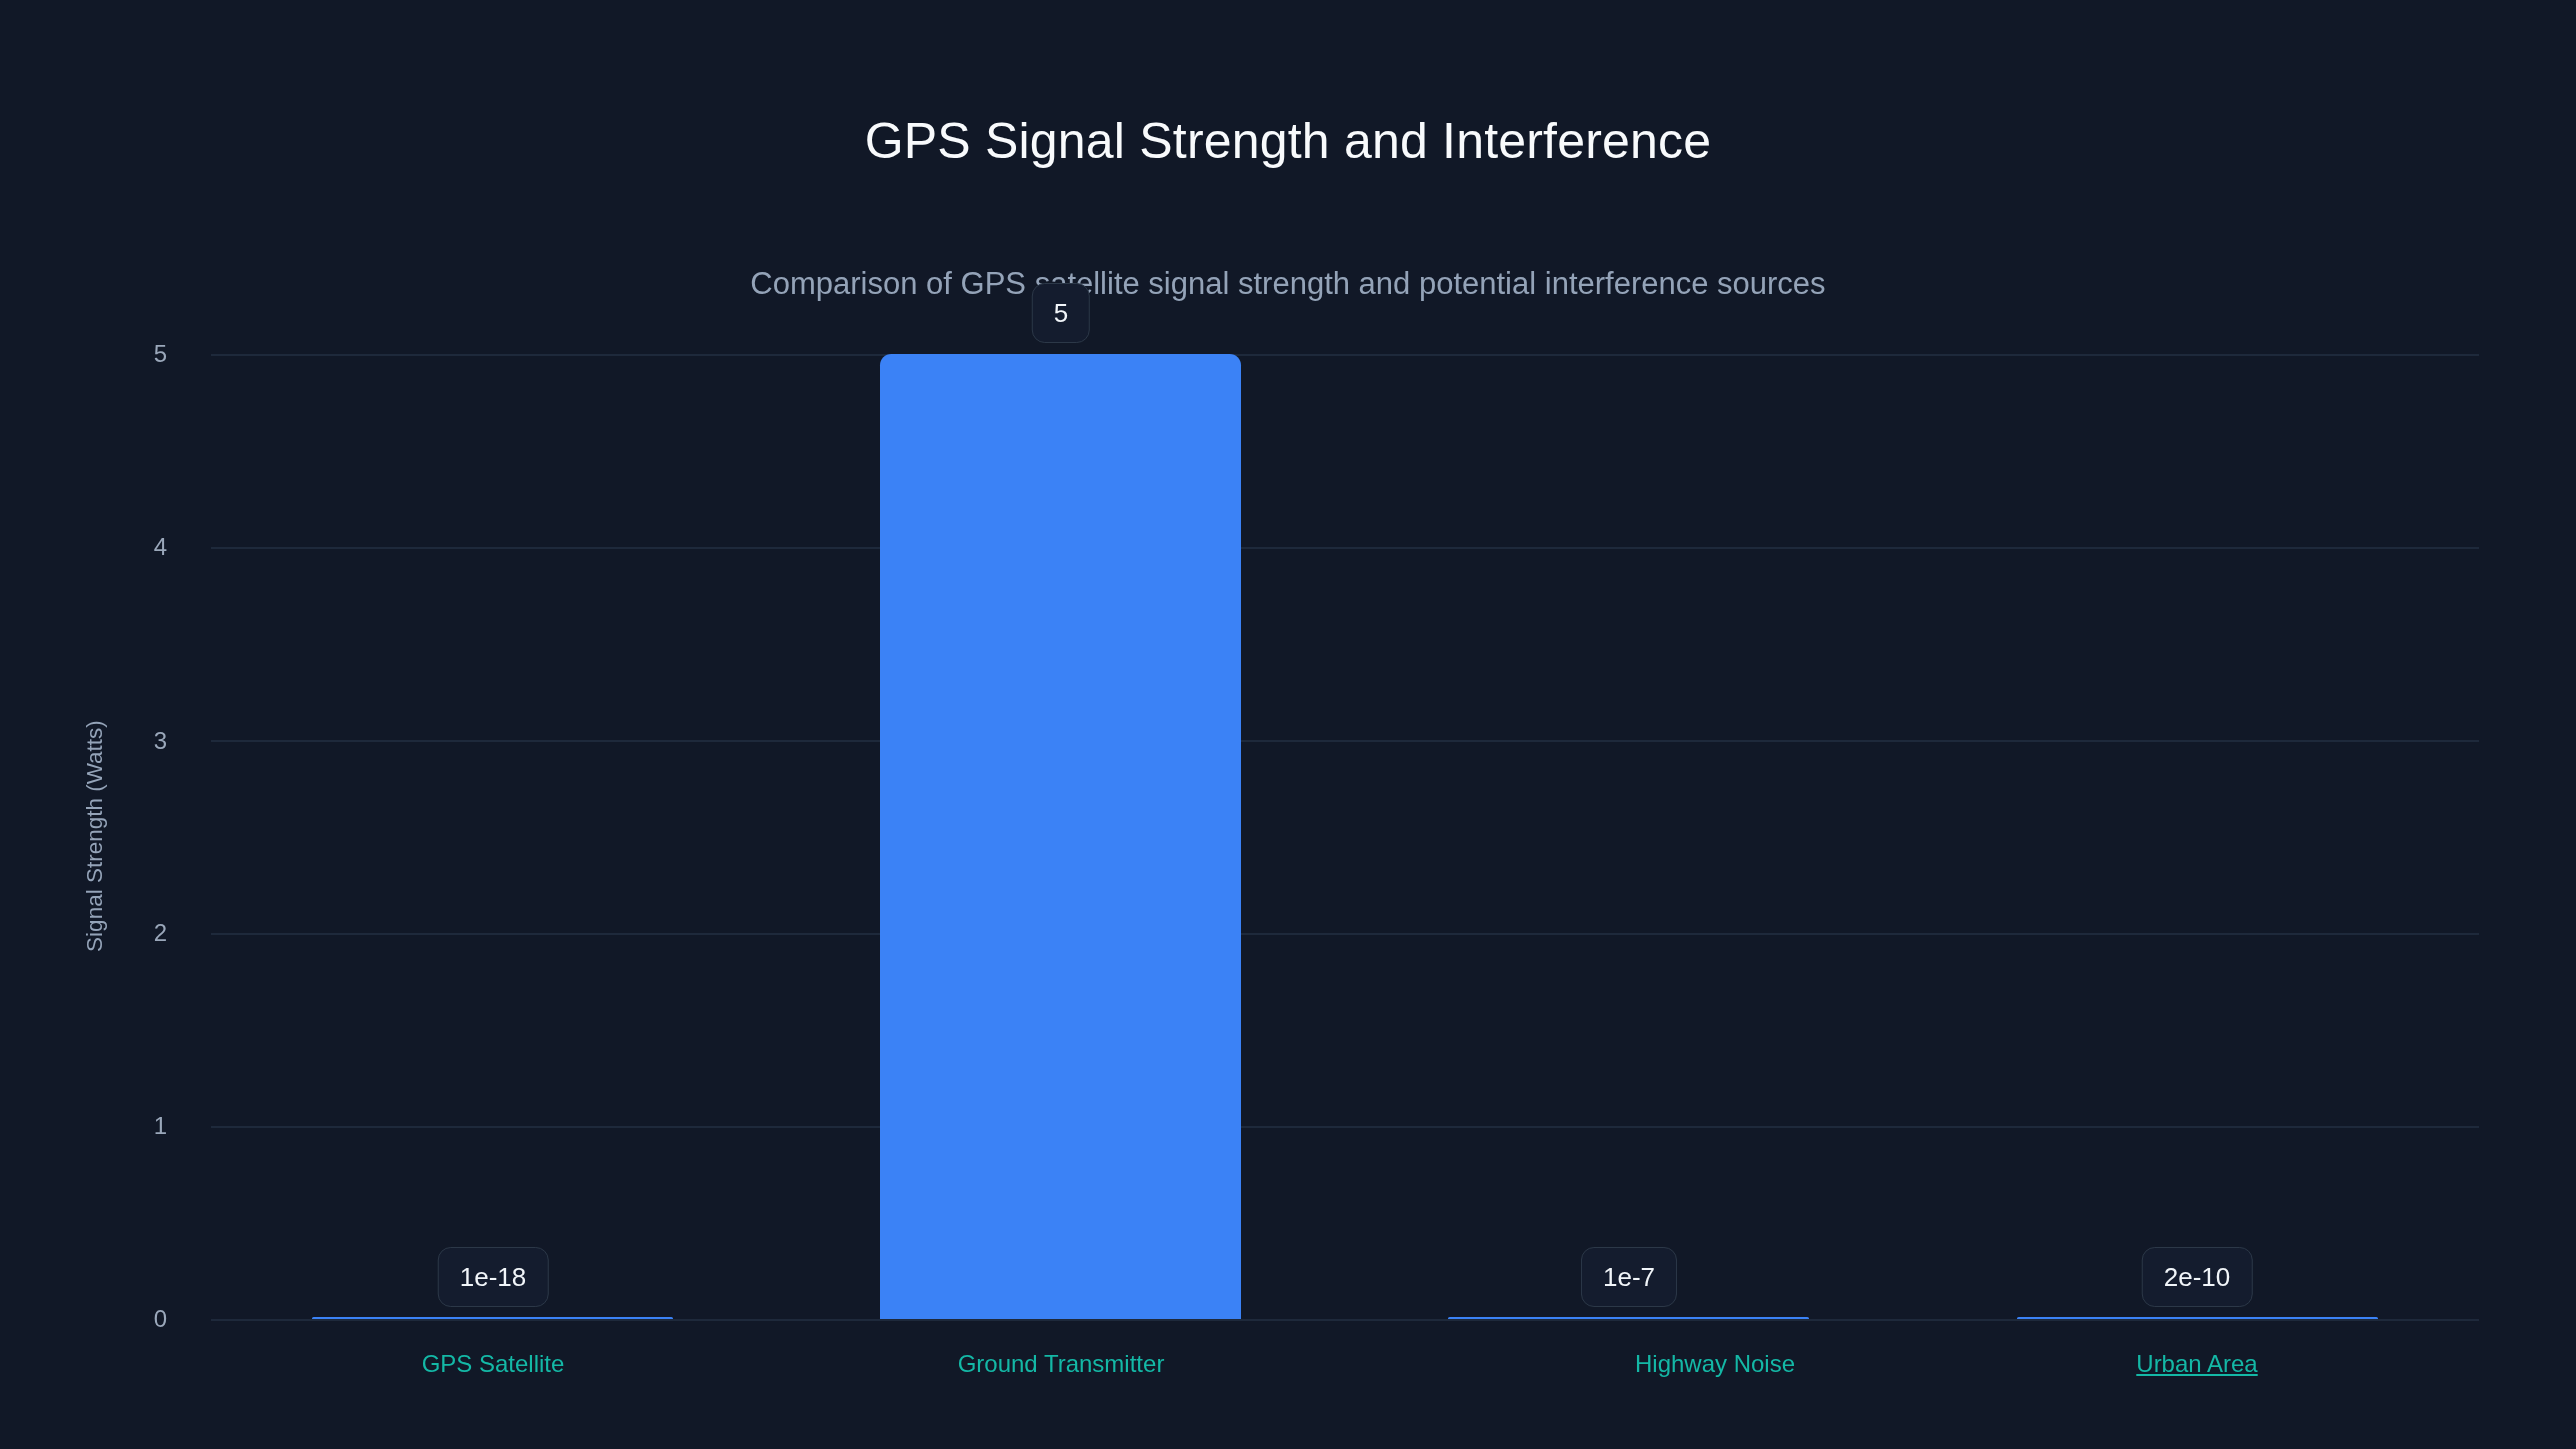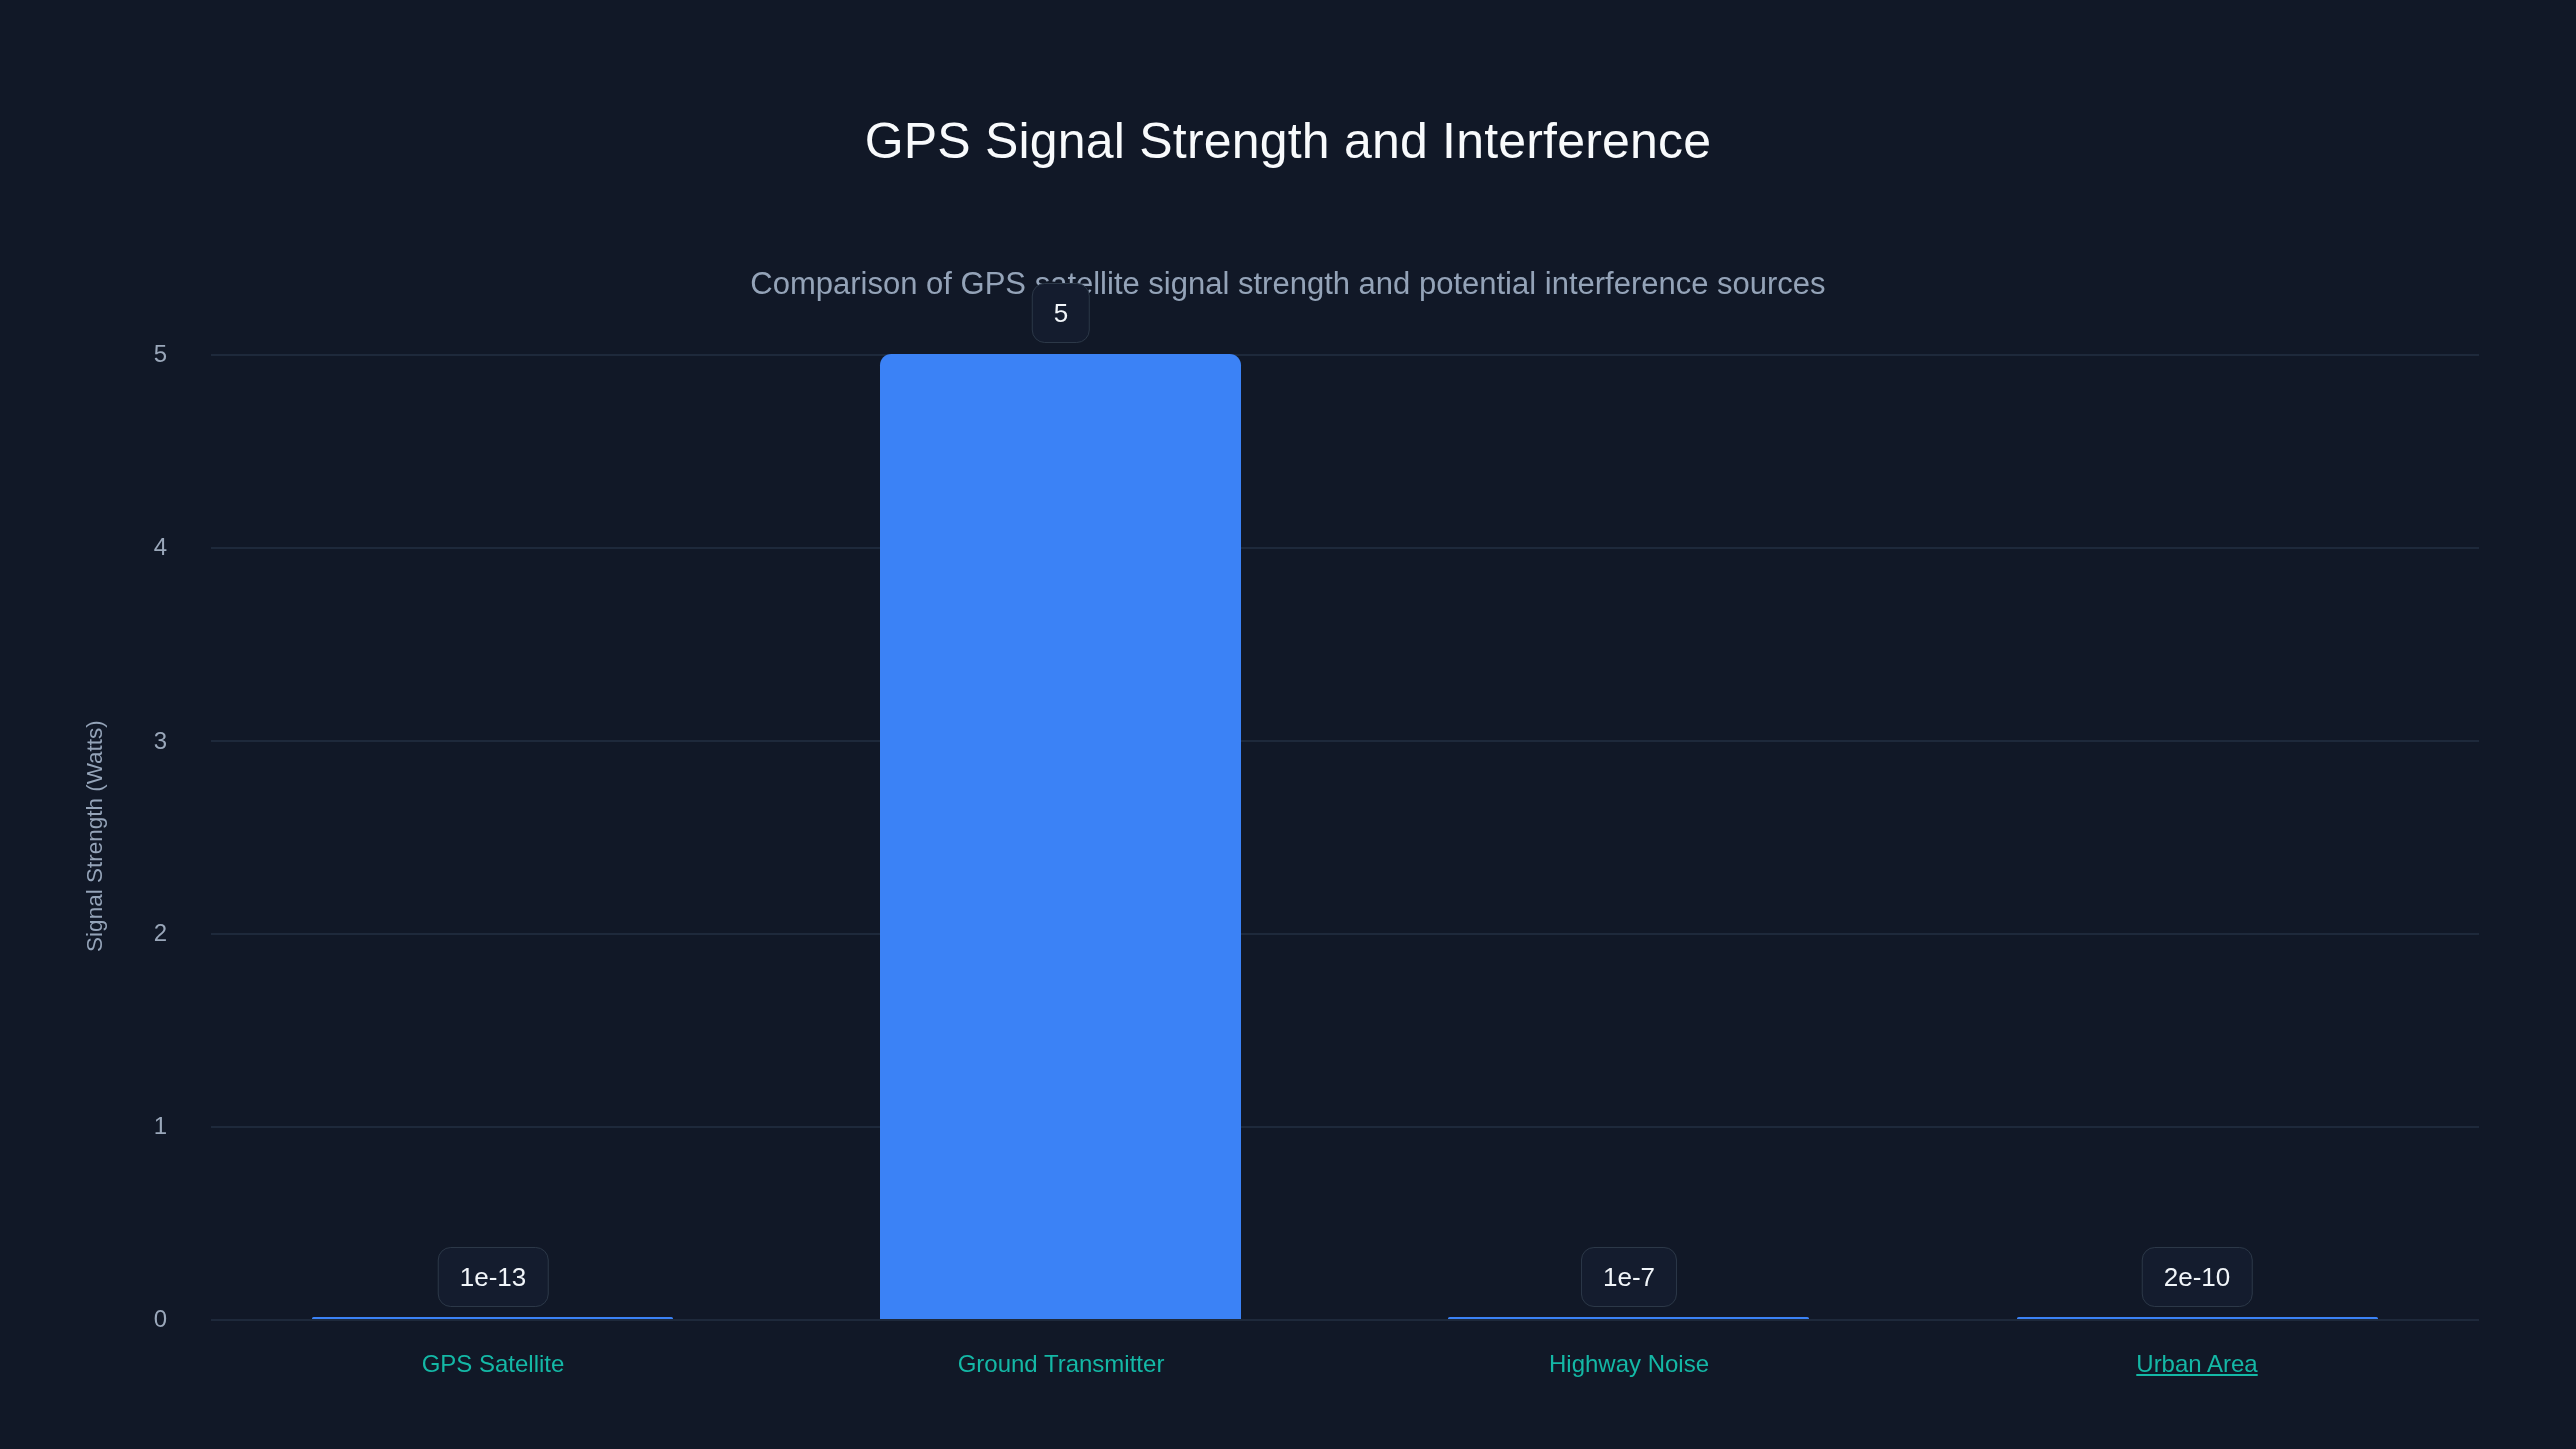--- a/index.html
+++ b/index.html
@@ -159,24 +159,24 @@
     <div class="gridline" style="top:772px;"></div>
 
     <div class="bar thin" style="left:101px;  width:361px; height:2.4px;"></div>
     <div class="bar" style="left:669px;  width:361px; height:965px;"></div>
     <div class="bar thin" style="left:1237px; width:361px; height:2.4px;"></div>
     <div class="bar thin" style="left:1806px; width:361px; height:2.4px;"></div>
   </div>
 
   <div class="axis-baseline"></div>
 
-  <div class="value-badge" style="left:493px;  top:1222px;">1e-13</div>
+  <div class="value-badge" style="left:493px;  top:1222px;">1e-18</div>
   <div class="value-badge" style="left:1061px; top:258px;">5</div>
   <div class="value-badge" style="left:1629px; top:1222px;">1e-7</div>
   <div class="value-badge" style="left:2197px; top:1222px;text-align:right;">2e-10</div>
 
   <div class="cat-label" style="left:493px;">GPS Satellite</div>
   <div class="cat-label" style="left:1061px;">Ground Transmitter</div>
-  <div class="cat-label" style="left:1629px;">Highway Noise</div>
+  <div class="cat-label" style="left:1715px;">Highway Noise</div>
   <div class="cat-label" style="left:2197px;text-decoration:underline;">Urban Area</div>
 
 </div>
 
 
 </body></html>

